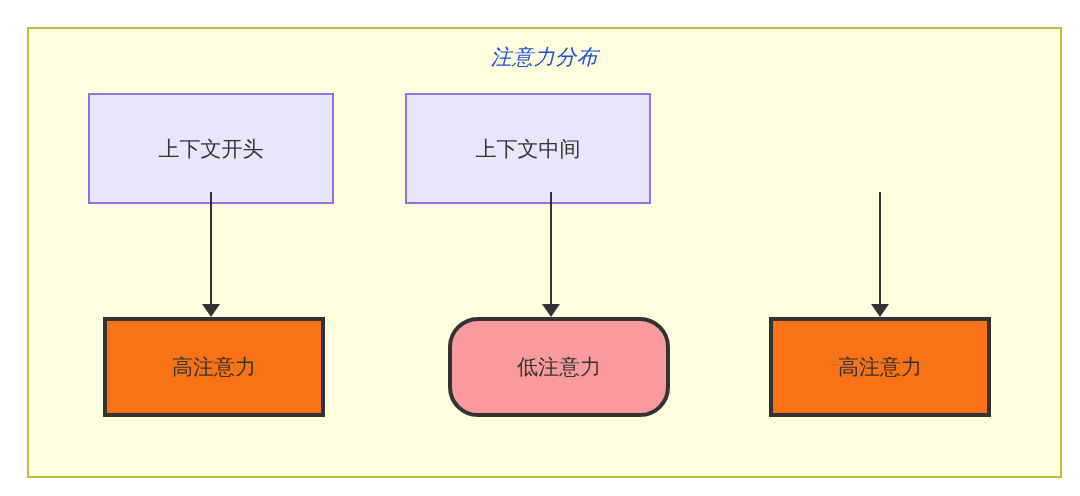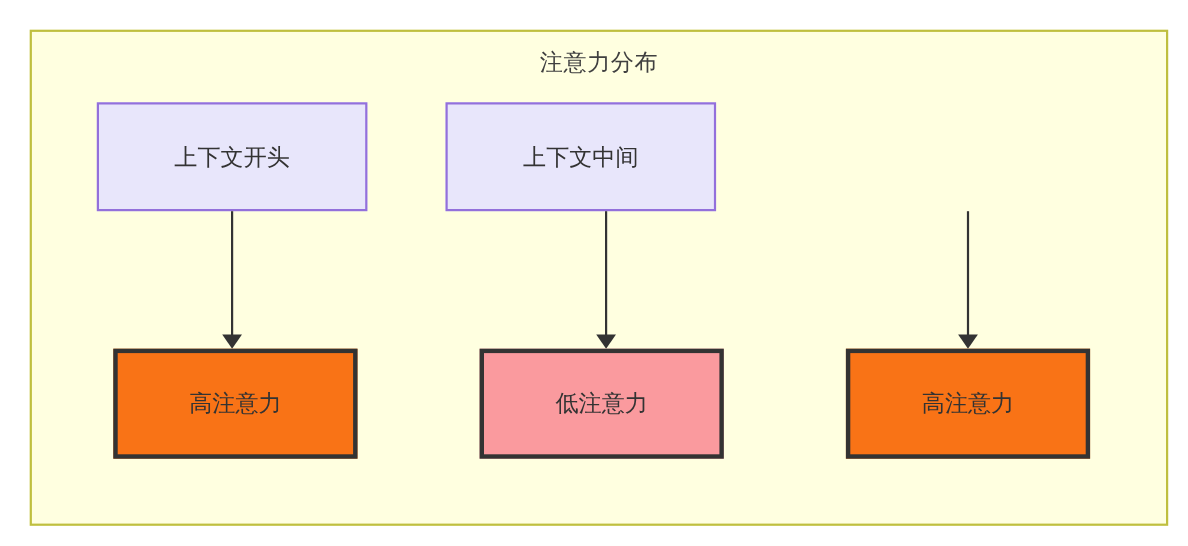--- a/index.html
+++ b/index.html
@@ -33,60 +33,61 @@
     box-sizing: border-box;
   }
 
   #cluster-title {
     position: absolute;
     left: 0;
     top: 14px;
     width: 100%;
     text-align: center;
     font-size: 21px;
-    color: #404040;
+    color: #1d4ed8;
     letter-spacing: 0.5px;
     white-space: nowrap;
+    font-style: italic;
   }
 
   
   .node {
     position: absolute;
     box-sizing: border-box;
     display: flex;
     align-items: center;
     justify-content: center;
     color: #333333;
     white-space: nowrap;
   }
 
   .node-top {
     background: #e8e6fb;
     border: 2px solid #9370db;
     font-size: 21px;
-    height: 99px;
+    height: 111px;
   }
 
   .node-bottom {
     border: 4px solid #333333;
     font-size: 21px;
     height: 100px;
   }
 
   .fill-green  { background: #f97316; }
   .fill-red    { background: #fa9a9e; }
 
   
   #node-ctx-start  { left: 88px;  top: 93px; width: 246px; }
   #node-ctx-middle { left: 405px; top: 93px; width: 246px; }
   #node-ctx-end    { left: 759px; top: 93px; width: 247px; }
 
   
   #node-attn-high-1 { left: 103px; top: 317px; width: 222px; }
-  #node-attn-low    { left: 436px; top: 317px; width: 222px; }
+  #node-attn-low    { left: 448px; top: 317px; width: 222px; border-radius: 30px; }
   #node-attn-high-2 { left: 769px; top: 317px; width: 222px; }
 
   
   .edge {
     position: absolute;
     top: 192px;
     width: 2px;
     height: 113px;
     background: #333333;
   }

